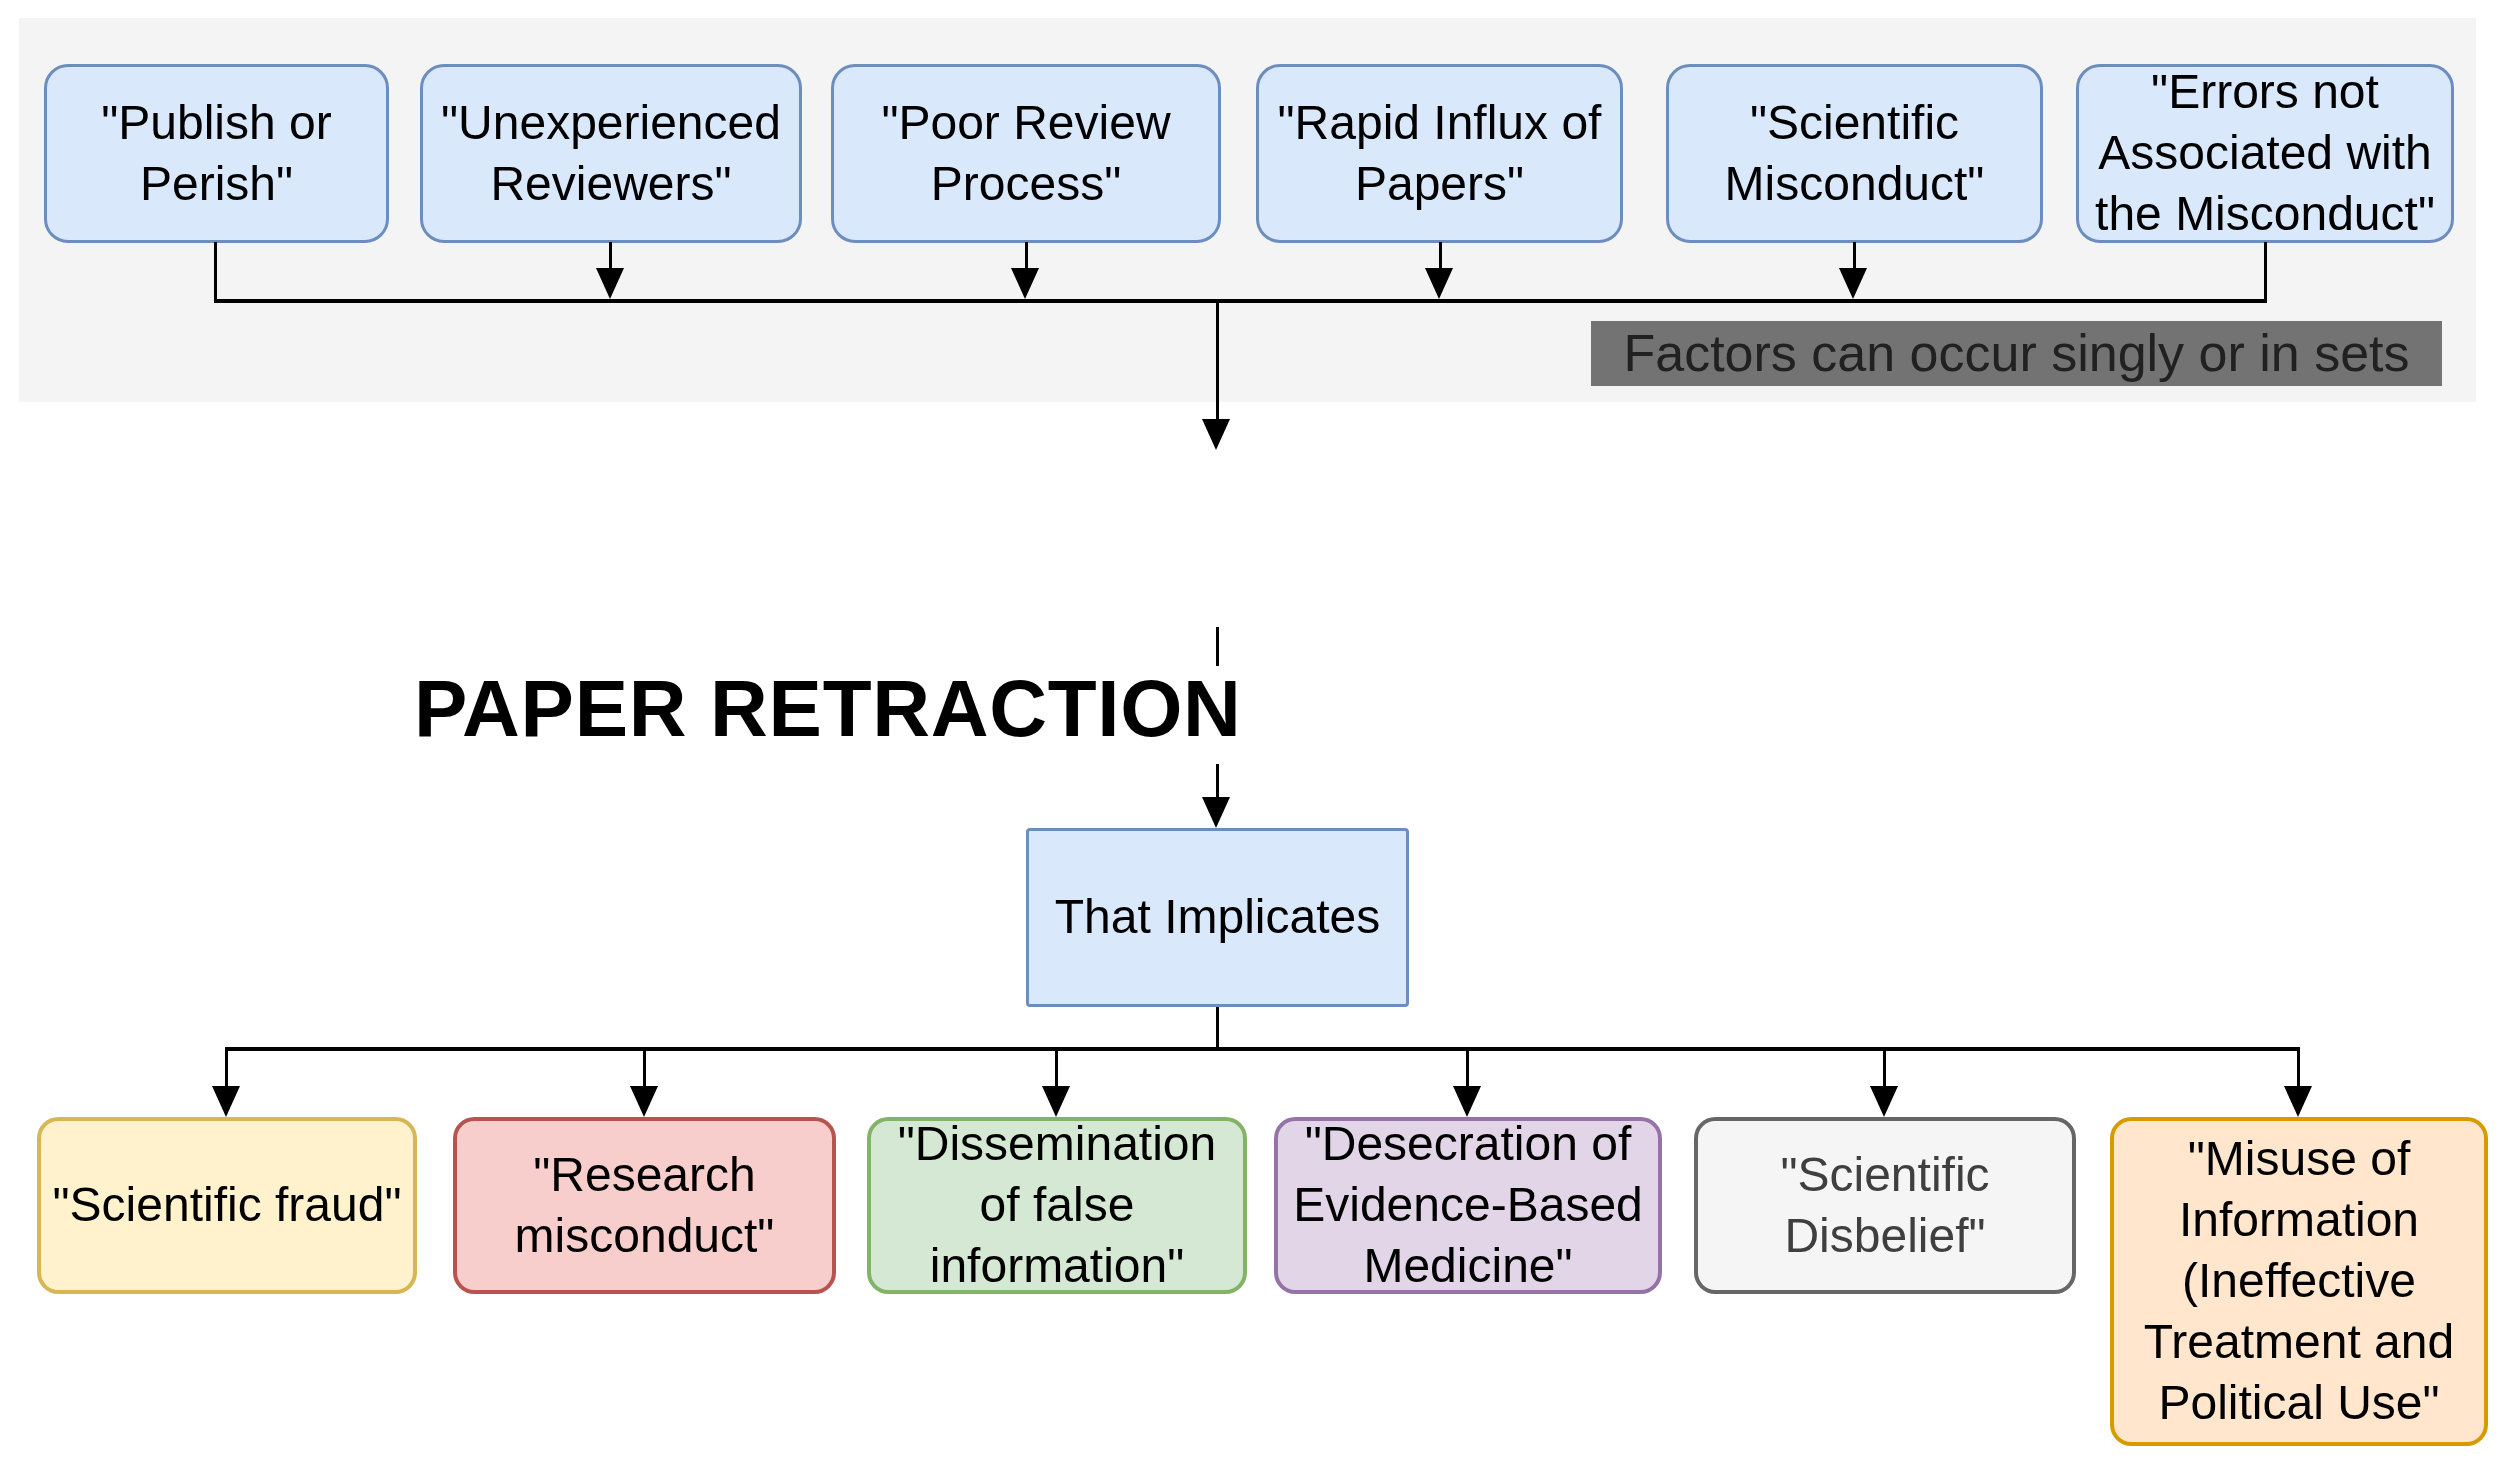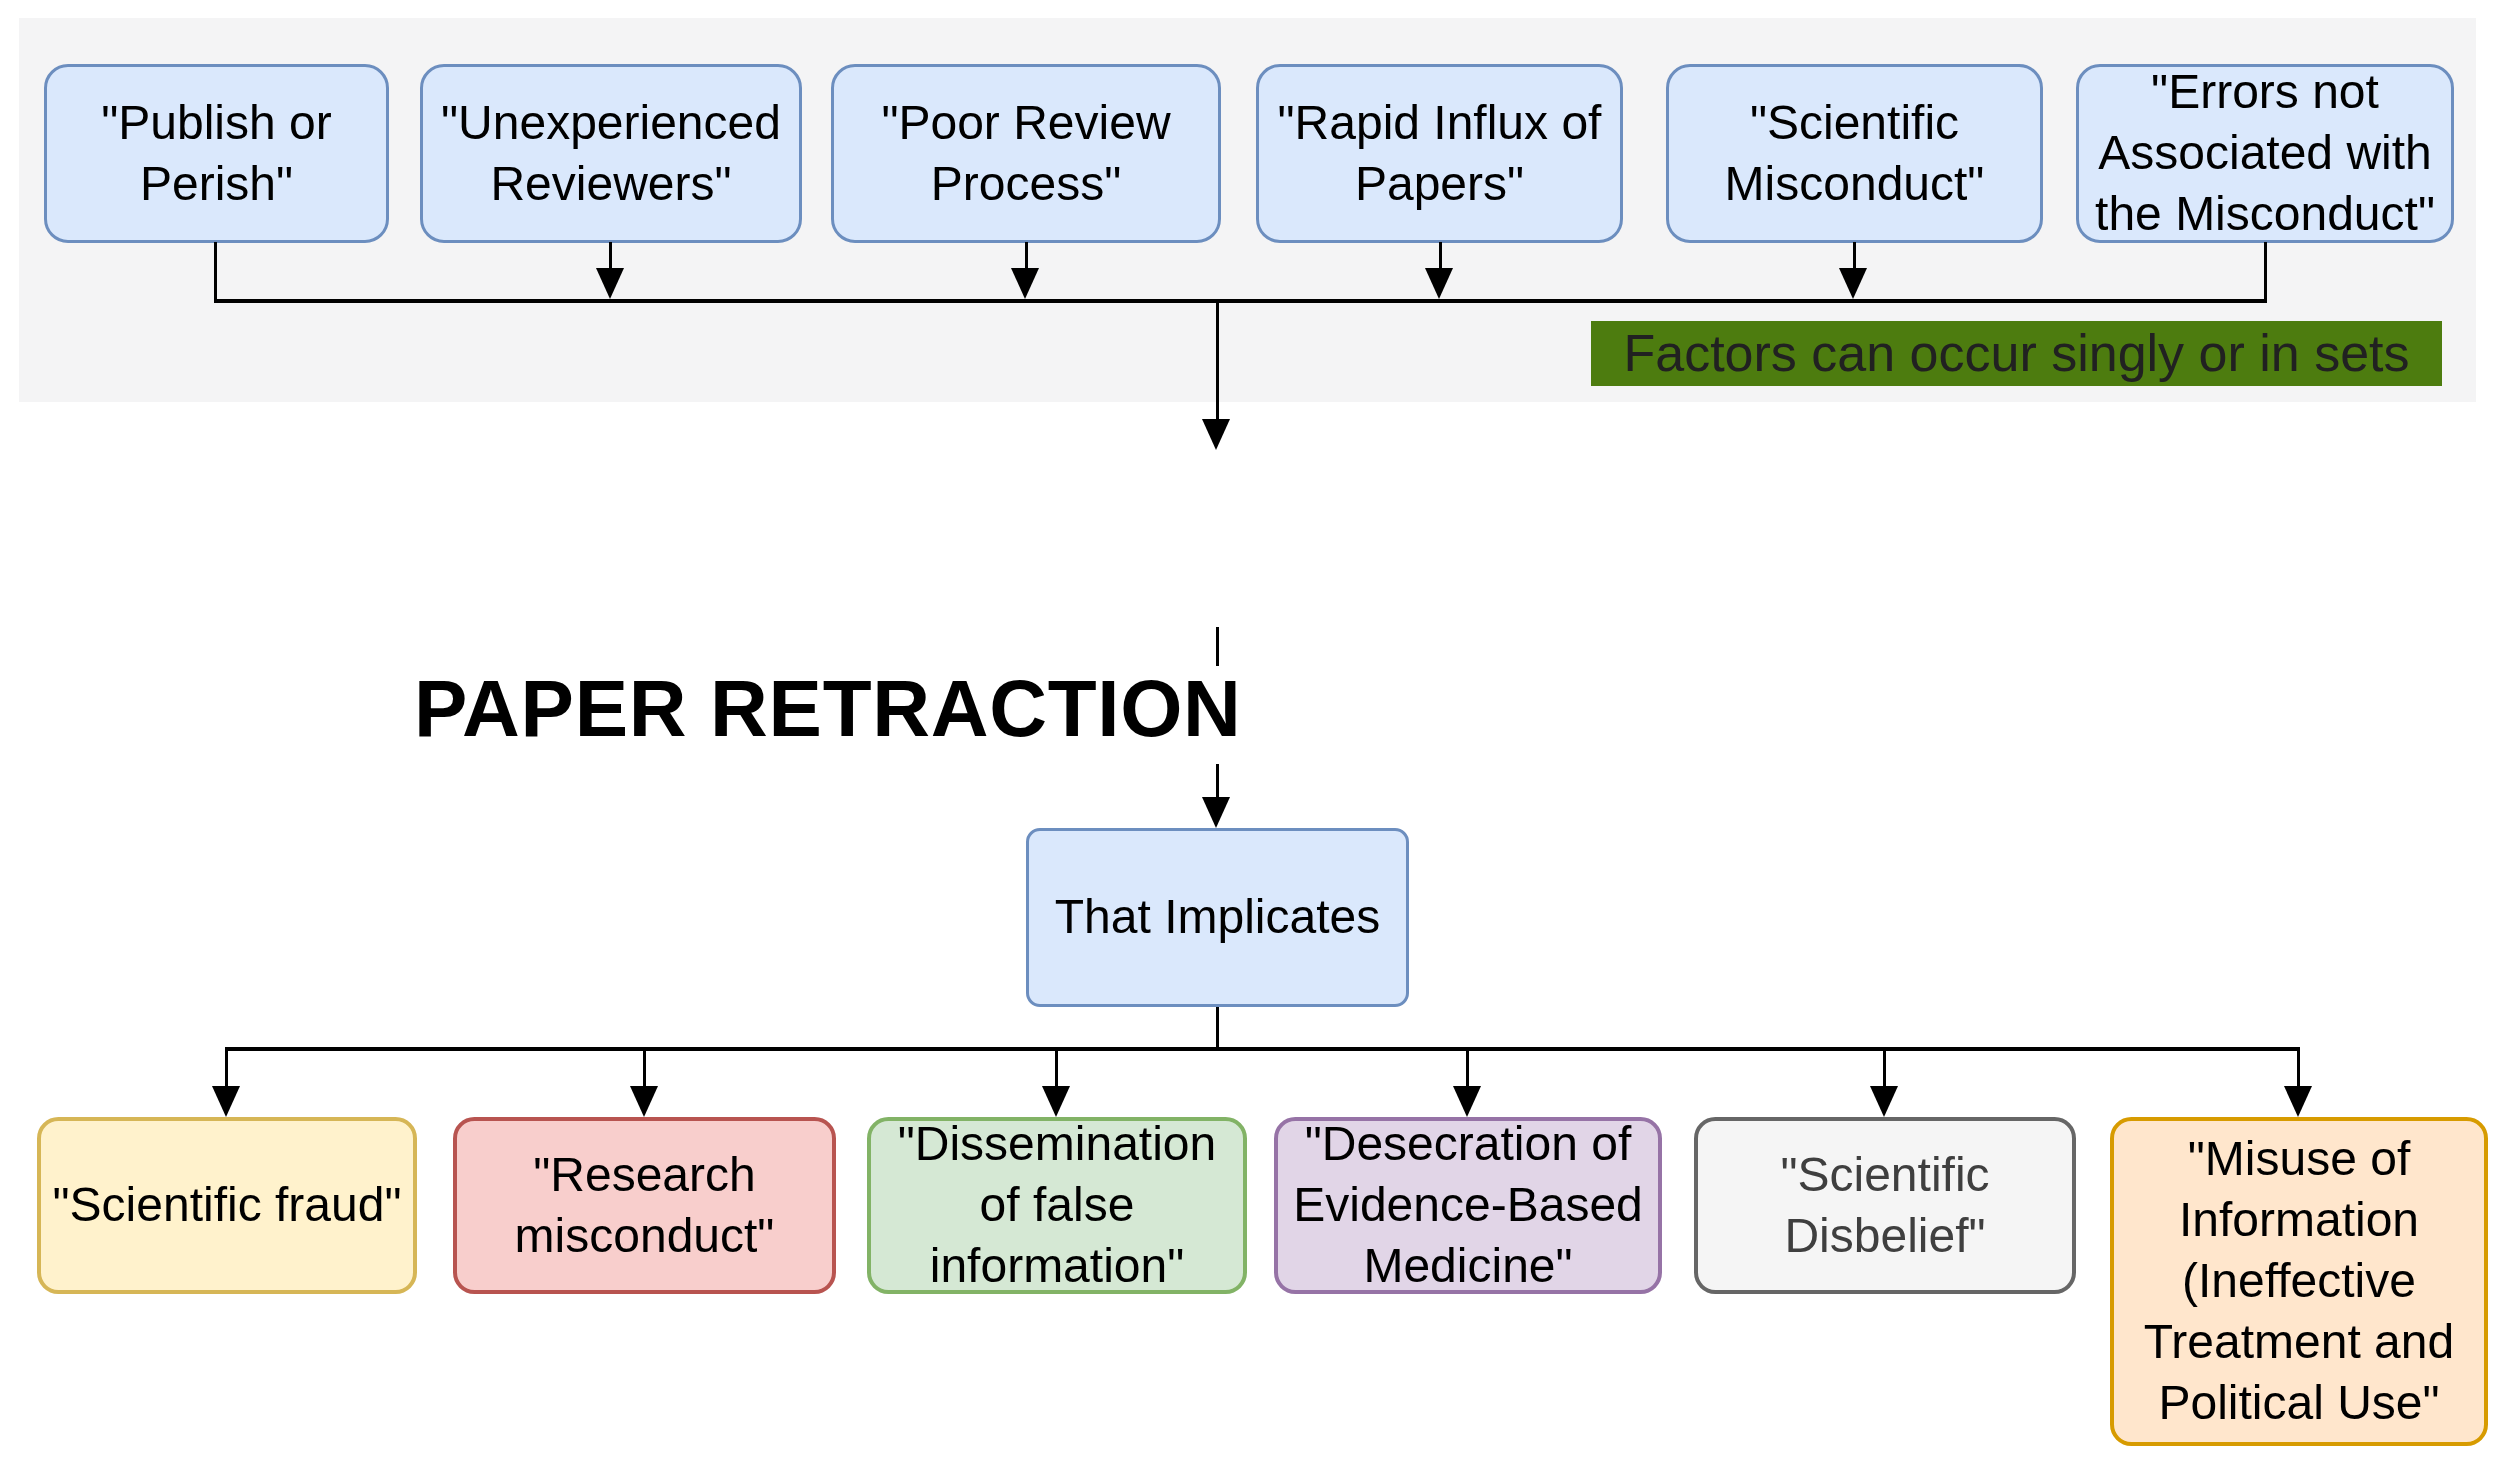--- a/index.html
+++ b/index.html
@@ -70,34 +70,34 @@
   <div class="vline" style="left: 609px; top: 242px; height: 29.5px; background-color: rgb(0, 0, 0);"></div>
   <div class="arrowhead" style="left: 596px; top: 268px; border-top-color: rgb(0, 0, 0);"></div>
   <div class="vline" style="left: 1025px; top: 242px; height: 29.5px; background-color: rgb(0, 0, 0);"></div>
   <div class="arrowhead" style="left: 1011px; top: 268px; border-top-color: rgb(0, 0, 0);"></div>
   <div class="vline" style="left: 1439px; top: 242px; height: 29.5px; background-color: rgb(0, 0, 0);"></div>
   <div class="arrowhead" style="left: 1425px; top: 268px; border-top-color: rgb(0, 0, 0);"></div>
   <div class="vline" style="left: 1853px; top: 242px; height: 29.5px; background-color: rgb(0, 0, 0);"></div>
   <div class="arrowhead" style="left: 1839px; top: 268px; border-top-color: rgb(0, 0, 0);"></div>
   <div class="vline" style="left: 2264px; top: 242px; height: 59px; background-color: rgb(0, 0, 0);"></div>
 
-  <div class="note" style="background-color: #4d7c0f; color: rgb(33, 33, 33);">Factors can occur singly or in sets</div>
+  <div class="note" style="background-color: #737373; color: rgb(33, 33, 33);">Factors can occur singly or in sets</div>
 
   <div class="vline" style="left: 1216px; top: 301px; height: 120px; background-color: rgb(0, 0, 0);"></div>
   <div class="arrowhead" style="left: 1202px; top: 419px; border-top-color: rgb(0, 0, 0);"></div>
 
 
   <div class="vline" style="left: 1216px; top: 627px; height: 39px; background-color: rgb(0, 0, 0);"></div>
 
   <div class="title" style="color: rgb(0, 0, 0);">PAPER RETRACTION</div>
 
   <div class="vline" style="left: 1216px; top: 764px; height: 36px; background-color: rgb(0, 0, 0);"></div>
   <div class="arrowhead" style="left: 1202px; top: 797px; border-top-color: rgb(0, 0, 0);"></div>
 
-  <div class="node" style="left: 1026px; top: 828px; width: 383px; height: 179px; border-radius: 14px; background-color: rgb(218, 232, 252); border-color: rgb(108, 142, 191); color: rgb(0, 0, 0);">That Implicates</div>
+  <div class="node" style="left: 1026px; top: 828px; width: 383px; height: 179px; border-radius: 4px; background-color: rgb(218, 232, 252); border-color: rgb(108, 142, 191); color: rgb(0, 0, 0);">That Implicates</div>
 
   <div class="vline" style="left: 1216px; top: 1007px; height: 42px; background-color: rgb(0, 0, 0);"></div>
 
   <div class="hline" style="left: 225px; top: 1047px; width: 2075px; background-color: rgb(0, 0, 0);"></div>
 
   <div class="vline" style="left: 225px; top: 1050px; height: 39px; background-color: rgb(0, 0, 0);"></div>
   <div class="arrowhead" style="left: 212px; top: 1086px; border-top-color: rgb(0, 0, 0);"></div>
   <div class="vline" style="left: 643px; top: 1050px; height: 39px; background-color: rgb(0, 0, 0);"></div>
   <div class="arrowhead" style="left: 630px; top: 1086px; border-top-color: rgb(0, 0, 0);"></div>
   <div class="vline" style="left: 1055px; top: 1050px; height: 39px; background-color: rgb(0, 0, 0);"></div>

